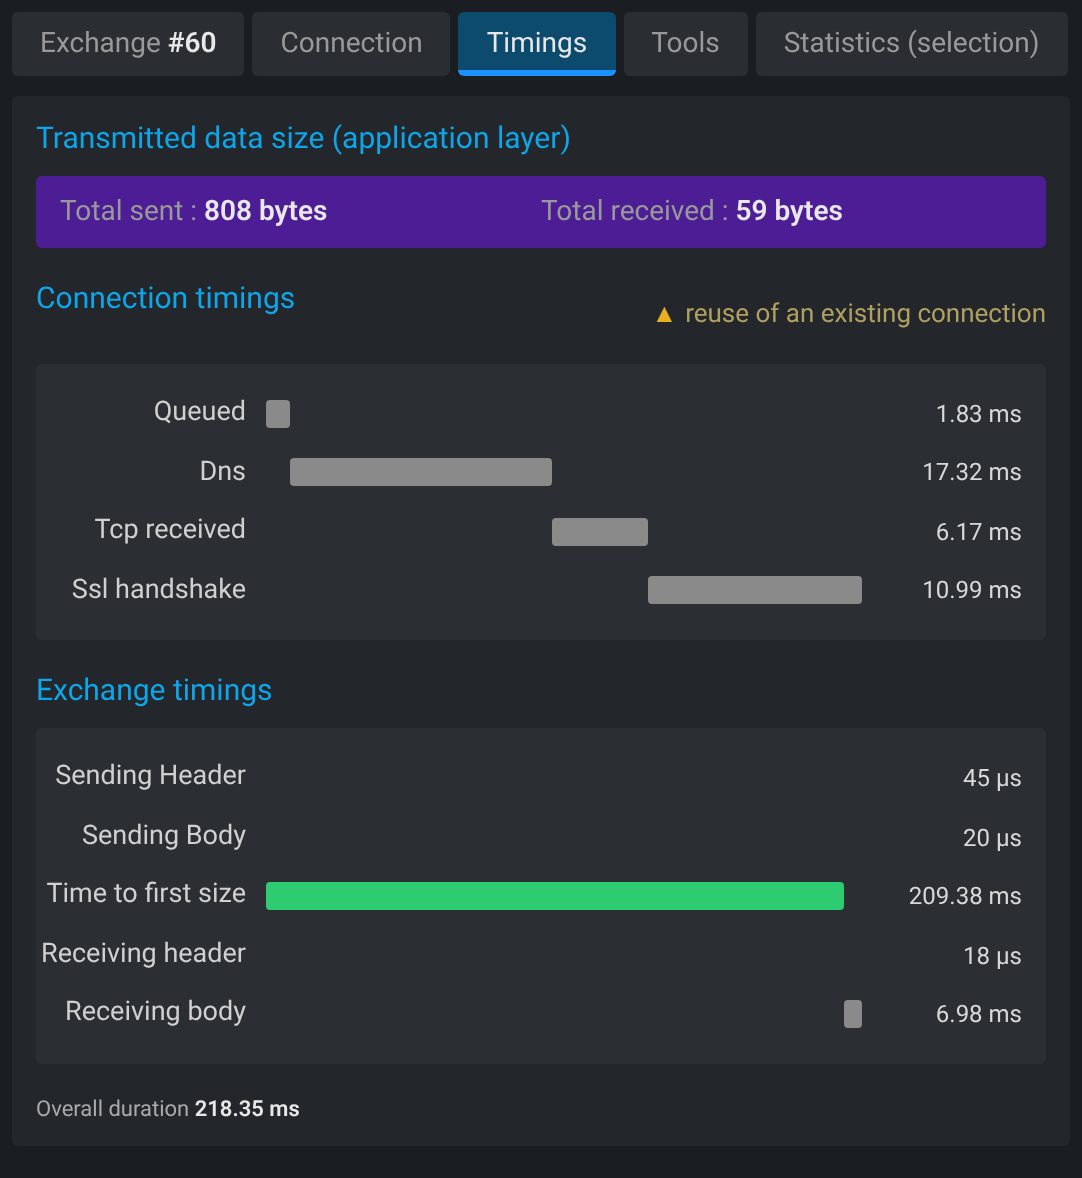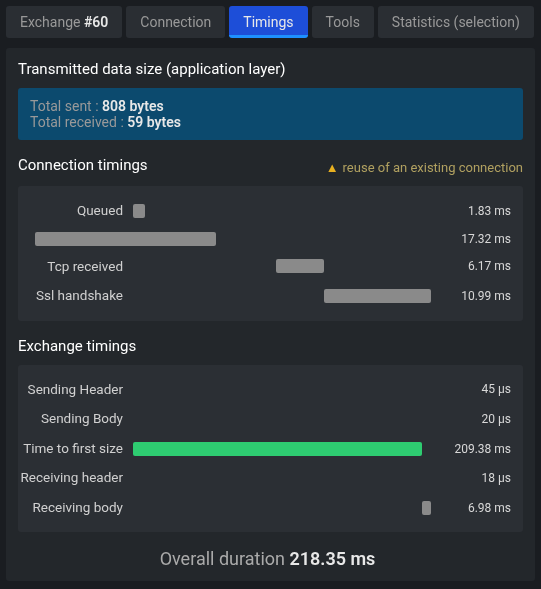--- a/index.html
+++ b/index.html
@@ -20,42 +20,41 @@
 }
 .tab {
   background: #2a2e33;
   color: #999;
   padding: 8px 14px;
   border-radius: 3px;
   cursor: pointer;
   font-size: 14px;
 }
 .tab.active {
-  background: #1d4ed8;
+  background: #0c4a6e;
   color: #e8e8e8;
   border-bottom: 3px solid #1e90ff;
   padding-bottom: 5px;
 }
 .panel {
   background: #23272b;
   border-radius: 3px;
   padding: 12px;
 }
 .section-title {
-  color: #ffffff;
+  color: #0ea5e9;
   font-size: 15px;
   margin-bottom: 10px;
 }
 .totals {
-  background: #0c4a6e;
+  background: #4c1d95;
   border-radius: 3px;
   padding: 10px 12px;
   display: flex;
   margin-bottom: 16px;
-  flex-direction: column;
 }
 .total-item {
   flex: 1;
   color: #999;
   font-size: 14px;
 }
 .total-item b { color: #e8e8e8; font-weight: 600; }
 .section-header {
   display: flex;
   justify-content: space-between;
@@ -102,23 +101,23 @@
 }
 .timing-bar.green { background: #2ecc71; }
 .timing-value {
   width: 80px;
   text-align: right;
   color: #d8d8d8;
   font-size: 12px;
   padding-left: 8px;
 }
 .overall {
-  text-align: center;
+  text-align: left;
   color: #aaa;
-  font-size: 18px;
+  font-size: 11px;
   padding-right: 6px;
 }
 .overall b { color: #e8e8e8; font-weight: 600; }
 .exch-label { color: #999; }
 .exch-label b { color: #e8e8e8; font-weight: 600; }
 </style>
 </head>
 <body>
 
 <div class="tabs">
@@ -137,35 +136,36 @@
   <div class="totals">
     <div class="total-item">
       <span>Total sent : </span><b>808 bytes</b>
     </div>
     <div class="total-item">
       <span>Total received : </span><b>59 bytes</b>
     </div>
   </div>
 
   <div class="section-header">
-    <div class="section-title" style="margin-bottom:4px">Connection timings</div>
+    <div class="section-title" style="margin-bottom:16px">Connection timings</div>
     <div class="warning">
       <span class="warn-icon">▲</span>
       <span>reuse of an existing connection</span>
     </div>
   </div>
   <div class="timing-block" id="conn-block">
       <div class="timing-row">
         <div class="timing-label">Queued</div>
         <div class="timing-bar-area">
           <div class="timing-bar" style="left: 0%; width: 4%;"></div>
         </div>
         <div class="timing-value">1.83 ms</div>
       </div>
       <div class="timing-row">
+        <div class="timing-label">Dns</div>
         <div class="timing-bar-area">
           <div class="timing-bar" style="left: 4%; width: 44%;"></div>
         </div>
         <div class="timing-value">17.32 ms</div>
       </div>
       <div class="timing-row">
         <div class="timing-label">Tcp received</div>
         <div class="timing-bar-area">
           <div class="timing-bar" style="left: 48%; width: 16%;"></div>
         </div>

